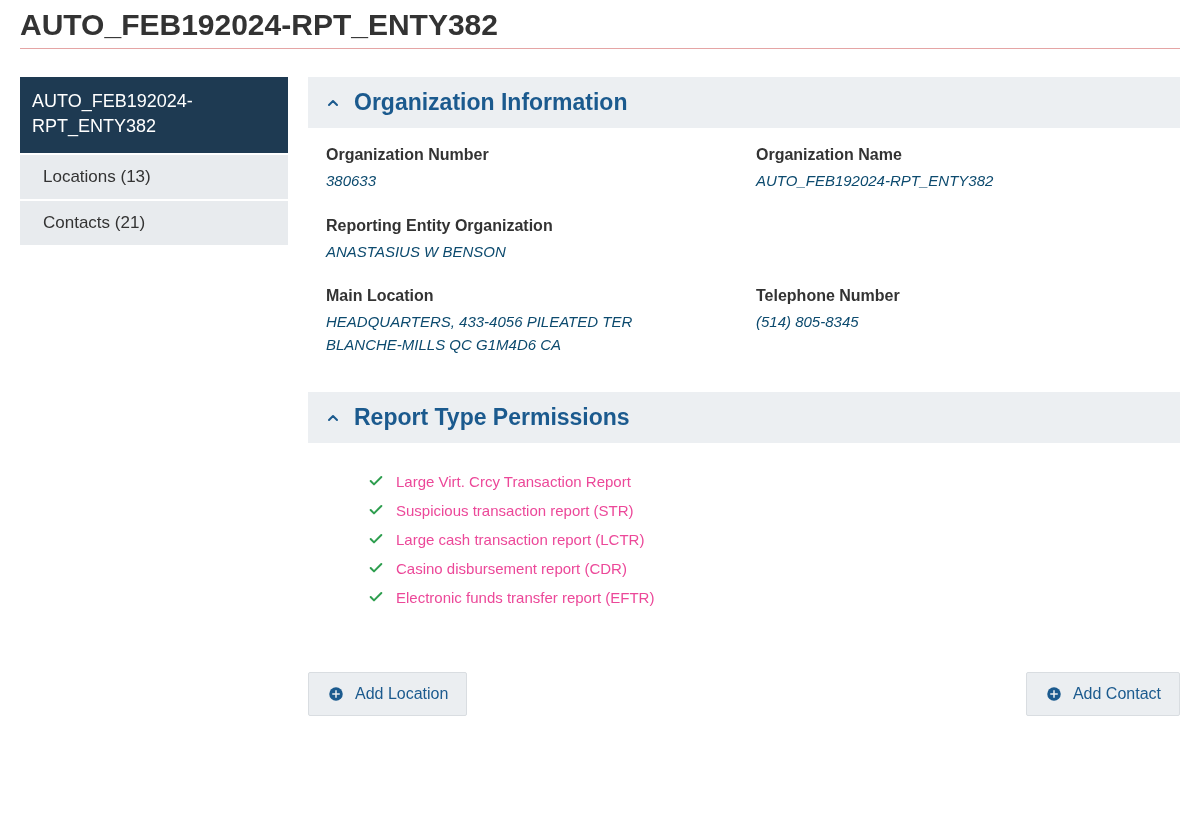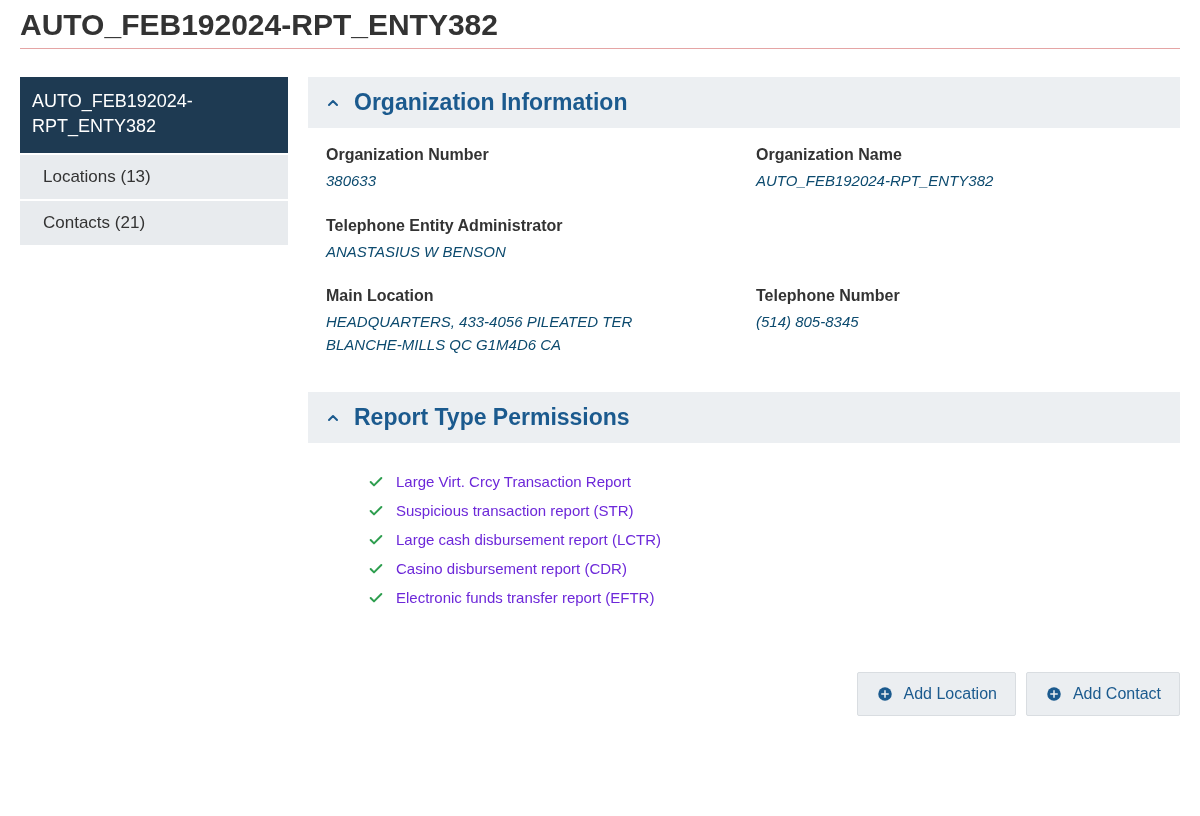--- a/index.html
+++ b/index.html
@@ -98,41 +98,41 @@
       font-size: 15px;
       color: #0c4a6e;
       line-height: 1.5;
       font-style: italic;
     }
     .perm-list {
       padding: 6px 0 0 60px;
     }
     .perm-item {
       display: flex;
-      align-items: center;
+      align-items: flex-start;
       gap: 12px;
       padding: 6px 0;
       font-size: 15px;
-      color: #6d28d9;
+      color: #ec4899;
     }
     .check-icon {
       width: 16px;
       height: 16px;
       display: inline-flex;
       align-items: center;
       justify-content: center;
       flex-shrink: 0;
     }
     .check-icon svg {
       width: 16px;
       height: 16px;
     }
     .actions {
       display: flex;
-      justify-content: flex-end;
+      justify-content: space-between;
       gap: 10px;
       margin-top: 60px;
     }
     .btn {
       background: #ebeef1;
       border: 1px solid #d9dde1;
       color: #1b5a8e;
       padding: 12px 18px;
       font-size: 16px;
       cursor: pointer;
@@ -186,21 +186,21 @@
     <div class="info-grid">
       <div class="info-block">
         <div class="info-label">Organization Number</div>
         <div class="info-value">380633</div>
       </div>
       <div class="info-block">
         <div class="info-label">Organization Name</div>
         <div class="info-value">AUTO_FEB192024-RPT_ENTY382</div>
       </div>
       <div class="info-block full" style="grid-column:1/3;">
-        <div class="info-label">Telephone Entity Administrator</div>
+        <div class="info-label">Reporting Entity Organization</div>
         <div class="info-value">ANASTASIUS W BENSON</div>
       </div>
       <div class="info-block">
         <div class="info-label">Main Location</div>
         <div class="info-value" style="max-width:370px;">HEADQUARTERS, 433-4056 PILEATED TER BLANCHE-MILLS QC G1M4D6 CA</div>
       </div>
       <div class="info-block">
         <div class="info-label">Telephone Number</div>
         <div class="info-value">(514) 805-8345</div>
       </div>
@@ -231,21 +231,21 @@
             </svg>
         </span>
         <span>Suspicious transaction report (STR)</span>
       </div>
       <div class="perm-item">
         <span class="check-icon">
           <svg viewBox="0 0 24 24" fill="none" stroke="#2e9e4f" stroke-width="3" stroke-linecap="round" stroke-linejoin="round">
               <polyline points="4 12 9 17 20 6"></polyline>
             </svg>
         </span>
-        <span>Large cash disbursement report (LCTR)</span>
+        <span>Large cash transaction report (LCTR)</span>
       </div>
       <div class="perm-item">
         <span class="check-icon">
           <svg viewBox="0 0 24 24" fill="none" stroke="#2e9e4f" stroke-width="3" stroke-linecap="round" stroke-linejoin="round">
               <polyline points="4 12 9 17 20 6"></polyline>
             </svg>
         </span>
         <span>Casino disbursement report (CDR)</span>
       </div>
       <div class="perm-item">

